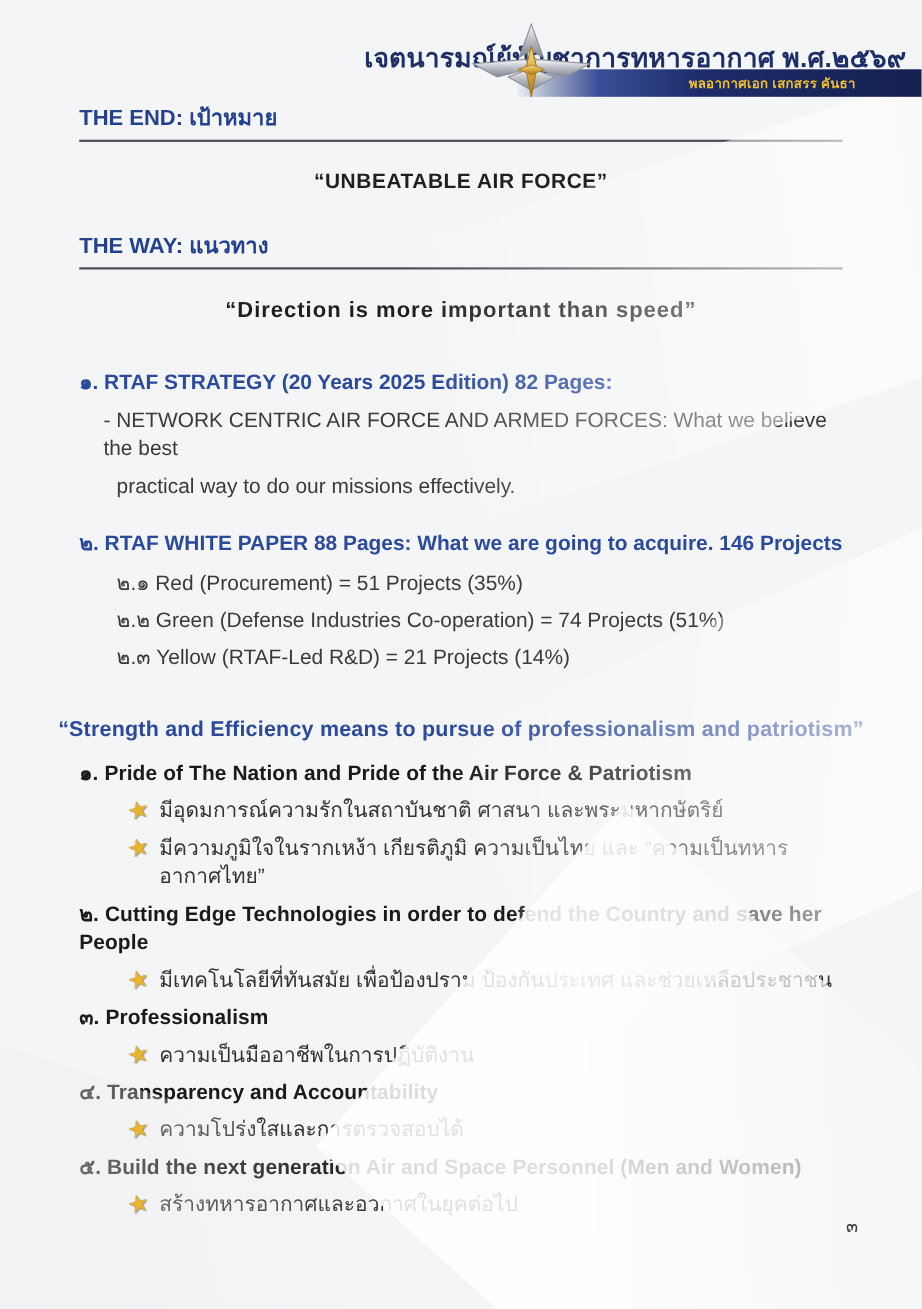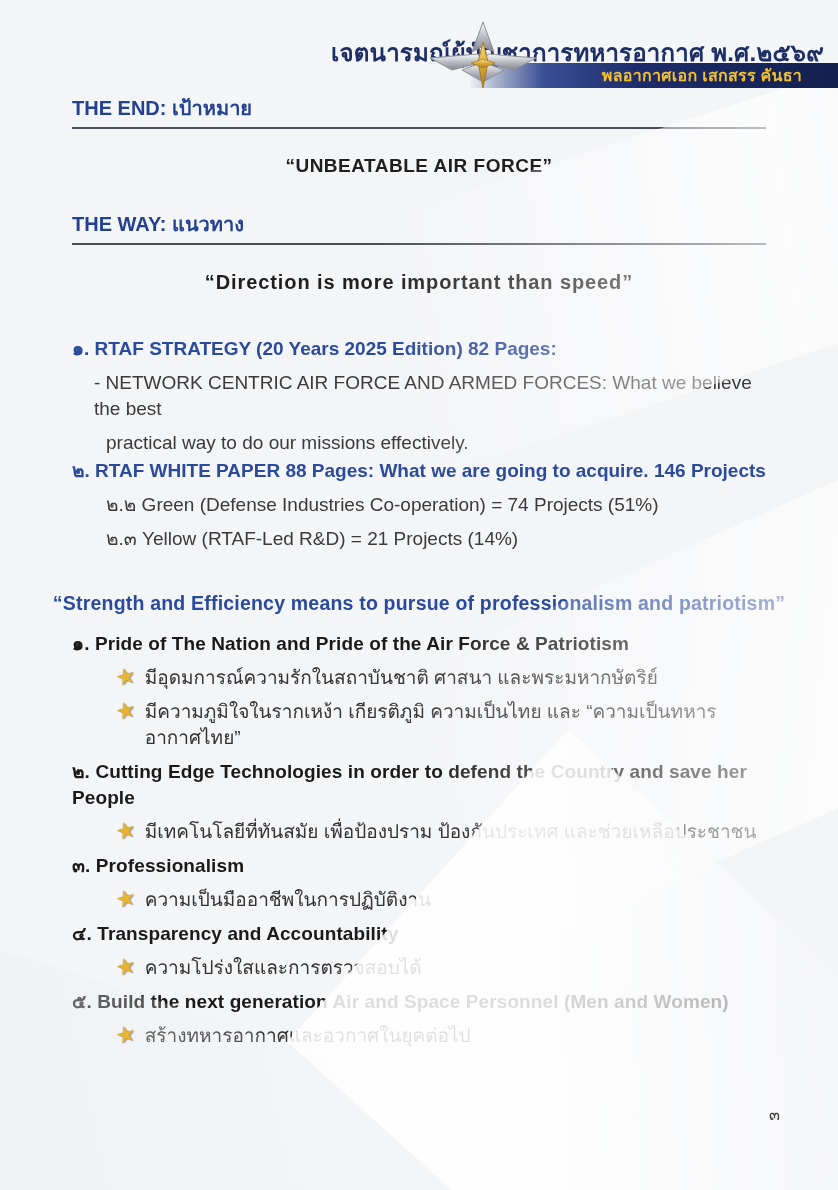--- a/index.html
+++ b/index.html
@@ -20,38 +20,38 @@
   .wm4{left:-180px;top:980px;width:500px;height:300px;background:linear-gradient(60deg,rgba(236,238,241,.8),rgba(255,255,255,0));transform:rotate(18deg);}
 
   
   .header{position:relative;height:95px;z-index:2;}
   .cmd-bar{
     position:absolute;left:470px;right:0;top:63px;height:25px;
     background:linear-gradient(90deg,#eef0f4 0%,#aab4cc 7%,#3a4f97 20%,#1d2c6b 45%,#14204f 100%);
     display:flex;align-items:center;justify-content:center;
     padding-left:96px;box-sizing:border-box;
   }
-  .cmd-bar span{color:#f2c12e;font-size:16px;font-weight:700;letter-spacing:.3px;}
+  .cmd-bar span{color:#f2c12e;font-size:12px;font-weight:700;letter-spacing:.3px;}
   .hdr-title{
     position:absolute;right:14px;top:33px;
     font-size:24px;font-weight:700;color:#1d2f66;letter-spacing:.2px;
   }
   .logo{position:absolute;left:422px;top:18px;width:122px;height:76px;z-index:3;}
 
   
   .sec-h{margin:0 72px;font-size:20px;font-weight:700;color:#24418f;line-height:26px;}
   .sec-h.first{}
   .sec-h.second{margin-top:34px;}
   .rule{margin:6px 72px 0;border-bottom:2px solid #4a4d55;height:0;}
   .quote-dark{margin-top:26px;text-align:center;font-size:19px;font-weight:600;color:#1f1f1f;letter-spacing:.5px;}
   .quote-dark.spaced{font-size:20px;letter-spacing:.9px;}
 
   .way-h{margin:0 72px;font-size:19px;font-weight:700;color:#2b4a9b;line-height:26px;}
   .way-h.gap-top{margin-top:42px;}
-  .way-h.gap-small{margin-top:2px;}
+  .way-h.gap-small{margin-top:26px;}
   .way-line1{margin:8px 72px 0 94px;font-size:19px;color:#3a3a3a;line-height:26px;}
   .way-line2{margin:8px 72px 0 106px;font-size:19px;color:#3a3a3a;line-height:26px;}
   .way-sub{margin:8px 72px 0 106px;font-size:19px;color:#3a3a3a;line-height:26px;}
   .way-sub.firstsub{margin-top:10px;}
 
   .values-quote{margin-top:40px;text-align:center;font-size:19.5px;font-weight:600;color:#2b4a9b;letter-spacing:.2px;}
   .val-h{margin:8px 72px 0;font-size:19px;font-weight:700;color:#1a1a1a;line-height:26px;letter-spacing:.1px;}
   .val-h.gap-top{margin-top:16px;}
   .bullet{margin:8px 72px 0 116px;font-size:19px;color:#333;line-height:26px;display:flex;align-items:flex-start;}
   .star{display:inline-block;color:#e9b52f;font-size:22px;line-height:24px;margin-right:9px;transform:rotate(-14deg);text-shadow:0 0 1px #8a6a1a, 1px 1px 1px rgba(43,74,155,.45);}
@@ -101,20 +101,21 @@
 
   <div class="sec-h second">THE WAY: แนวทาง</div>
   <div class="rule"></div>
   <div class="quote-dark spaced">“Direction is more important than speed”</div>
 
   <div class="way-h gap-top">๑. RTAF STRATEGY (20 Years 2025 Edition) 82 Pages:</div>
   <div class="way-line1">- NETWORK CENTRIC AIR FORCE AND ARMED FORCES: What we believe the best</div>
   <div class="way-line2">practical way to do our missions effectively.</div>
 
   <div class="way-h gap-small">๒. RTAF WHITE PAPER 88 Pages: What we are going to acquire. 146 Projects</div>
+  <div class="way-sub firstsub">๒.๑ Red (Procurement) = 51 Projects (35%)</div>
   <div class="way-sub">๒.๒ Green (Defense Industries Co-operation) = 74 Projects (51%)</div>
   <div class="way-sub">๒.๓ Yellow (RTAF-Led R&amp;D) =  21 Projects (14%)</div>
 
   <div class="values-quote">“Strength and Efficiency means to pursue of professionalism and patriotism”</div>
 
   <div class="val-h gap-top">๑. Pride of The Nation and Pride of the Air Force &amp; Patriotism</div>
   <div class="bullet">
     <span class="star">★</span>
     <span>มีอุดมการณ์ความรักในสถาบันชาติ ศาสนา และพระมหากษัตริย์</span>
   </div>

